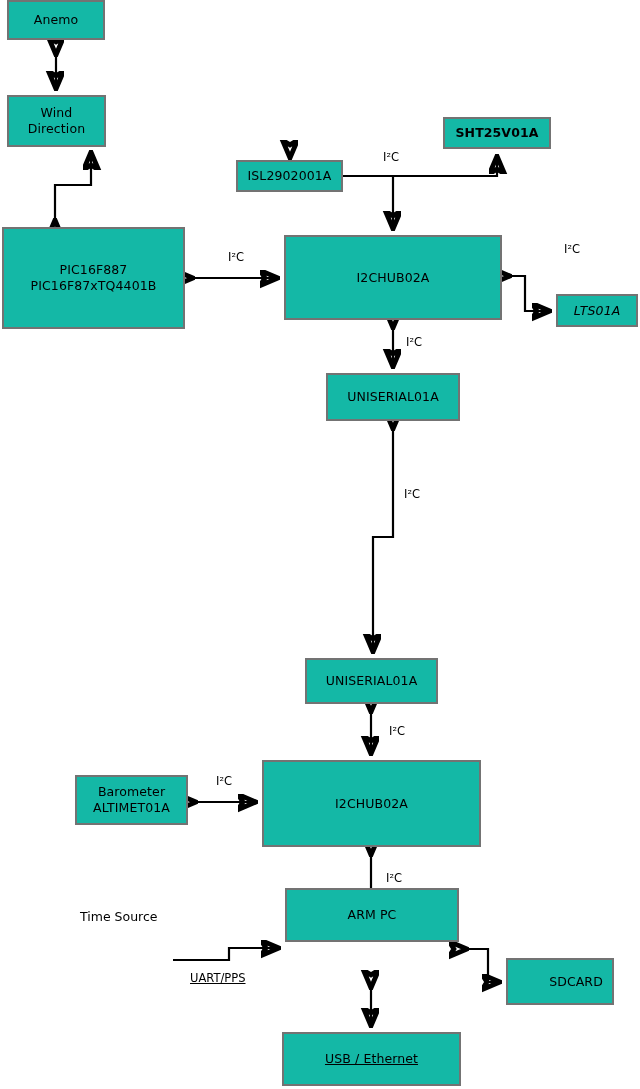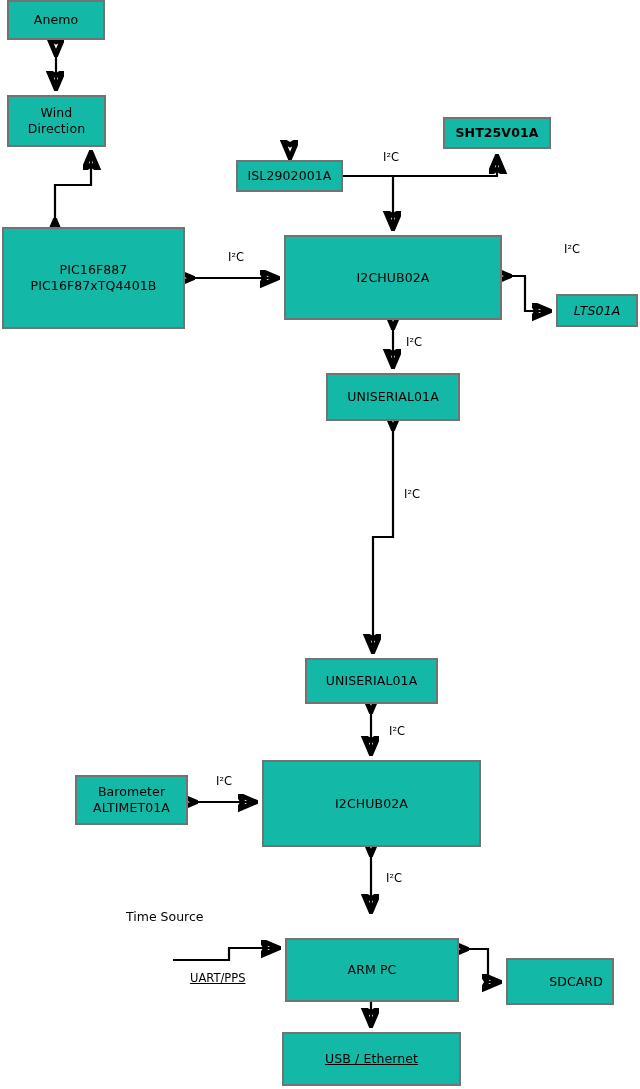--- a/index.html
+++ b/index.html
@@ -169,33 +169,33 @@
   <div class="node" style="left:262px; top:760px; width:219px; height:87px;">
     <span>I2CHUB02A</span>
   </div>
 
   <div class="node" style="left:75px; top:775px; width:113px; height:50px;">
     <span>Barometer
 ALTIMET01A</span>
   </div>
 
 
-  <div class="node" style="left:285px; top:938px; width:174px; height:64px;">
+  <div class="node" style="left:285px; top:888px; width:174px; height:54px;">
     <span>ARM PC</span>
   </div>
 
   <div class="node" style="left:506px; top:958px; width:108px; height:47px;padding-left:32px;">
     <span>SDCARD</span>
   </div>
 
   <div class="node" style="left:282px; top:1032px; width:179px; height:54px;text-decoration:underline;">
     <span>USB / Ethernet</span>
   </div>
 
-  <div class="free-label" style="left:80px; top:911px;margin-left:46px;">Time Source</div>
+  <div class="free-label" style="left:80px; top:911px;">Time Source</div>
 
   <div class="edge-label" style="left:383px; top:152px;">I²C</div>
   <div class="edge-label" style="left:228px; top:252px;">I²C</div>
   <div class="edge-label" style="left:564px; top:244px;">I²C</div>
   <div class="edge-label" style="left:406px; top:337px;">I²C</div>
   <div class="edge-label" style="left:404px; top:489px;">I²C</div>
   <div class="edge-label" style="left:389px; top:726px;">I²C</div>
   <div class="edge-label" style="left:216px; top:776px;">I²C</div>
   <div class="edge-label" style="left:386px; top:873px;">I²C</div>
   <div class="edge-label" style="left:190px; top:973px;text-decoration:underline;">UART/PPS</div>

